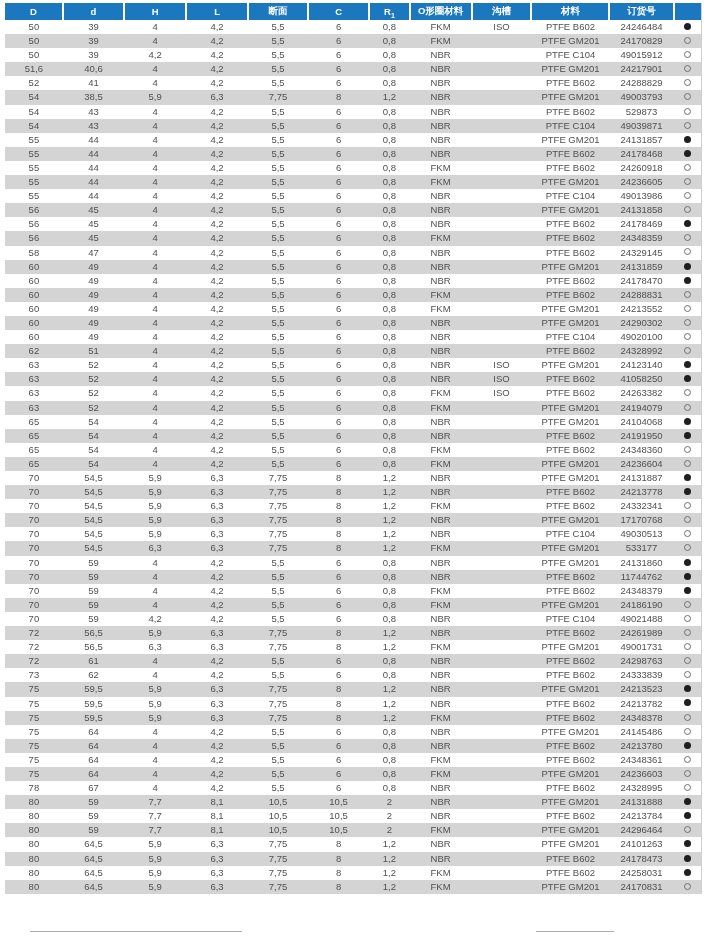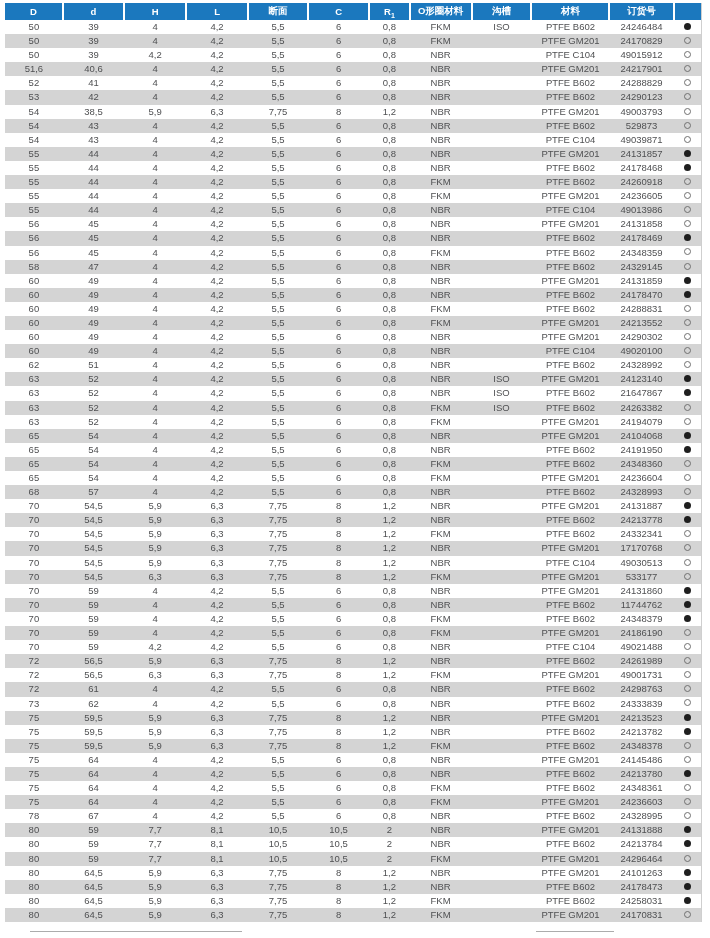--- a/index.html
+++ b/index.html
@@ -148,34 +148,20 @@
           <td>5,5</td>
           <td>6</td>
           <td>0,8</td>
           <td>NBR</td>
           <td></td>
           <td>PTFE B602</td>
           <td>24288829</td>
           <td><span class="dot hollow"></span></td>
         </tr>
         <tr>
-          <td>53</td>
-          <td>42</td>
-          <td>4</td>
-          <td>4,2</td>
-          <td>5,5</td>
-          <td>6</td>
-          <td>0,8</td>
-          <td>NBR</td>
-          <td></td>
-          <td>PTFE B602</td>
-          <td>24290123</td>
-          <td><span class="dot hollow"></span></td>
-        </tr>
-        <tr>
           <td>54</td>
           <td>38,5</td>
           <td>5,9</td>
           <td>6,3</td>
           <td>7,75</td>
           <td>8</td>
           <td>1,2</td>
           <td>NBR</td>
           <td></td>
           <td>PTFE GM201</td>
@@ -452,21 +438,21 @@
           <td>63</td>
           <td>52</td>
           <td>4</td>
           <td>4,2</td>
           <td>5,5</td>
           <td>6</td>
           <td>0,8</td>
           <td>NBR</td>
           <td>ISO</td>
           <td>PTFE B602</td>
-          <td>21647867</td>
+          <td>41058250</td>
           <td><span class="dot filled"></span></td>
         </tr>
         <tr>
           <td>63</td>
           <td>52</td>
           <td>4</td>
           <td>4,2</td>
           <td>5,5</td>
           <td>6</td>
           <td>0,8</td>
@@ -537,34 +523,20 @@
           <td>54</td>
           <td>4</td>
           <td>4,2</td>
           <td>5,5</td>
           <td>6</td>
           <td>0,8</td>
           <td>FKM</td>
           <td></td>
           <td>PTFE GM201</td>
           <td>24236604</td>
-          <td><span class="dot hollow"></span></td>
-        </tr>
-        <tr>
-          <td>68</td>
-          <td>57</td>
-          <td>4</td>
-          <td>4,2</td>
-          <td>5,5</td>
-          <td>6</td>
-          <td>0,8</td>
-          <td>NBR</td>
-          <td></td>
-          <td>PTFE B602</td>
-          <td>24328993</td>
           <td><span class="dot hollow"></span></td>
         </tr>
         <tr>
           <td>70</td>
           <td>54,5</td>
           <td>5,9</td>
           <td>6,3</td>
           <td>7,75</td>
           <td>8</td>
           <td>1,2</td>

